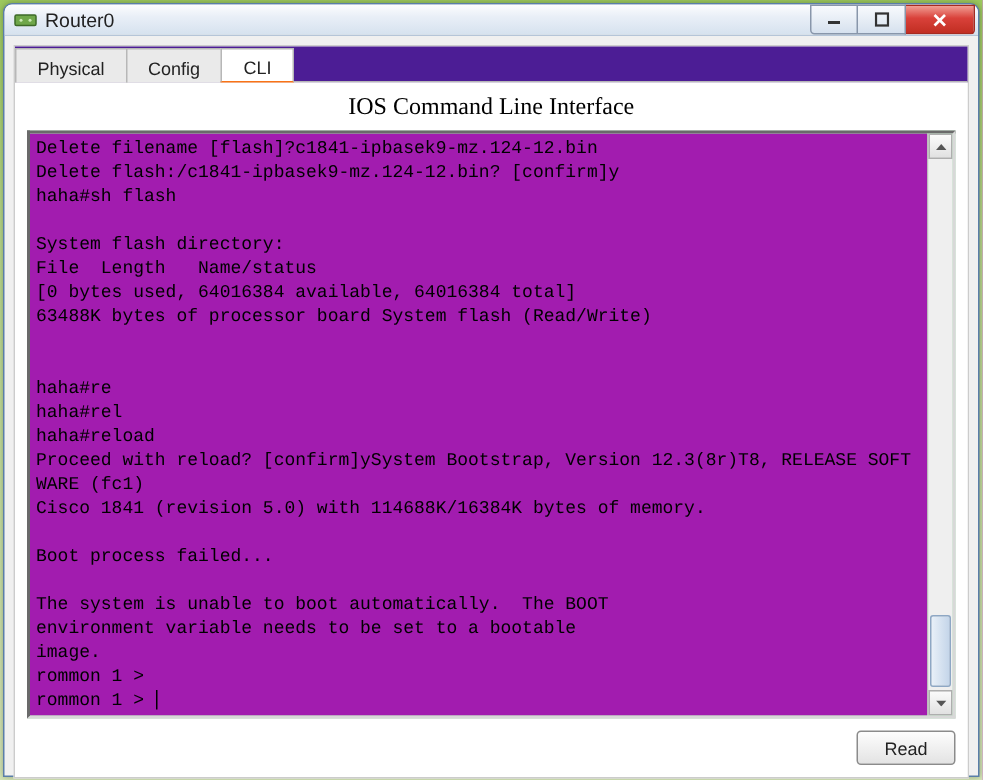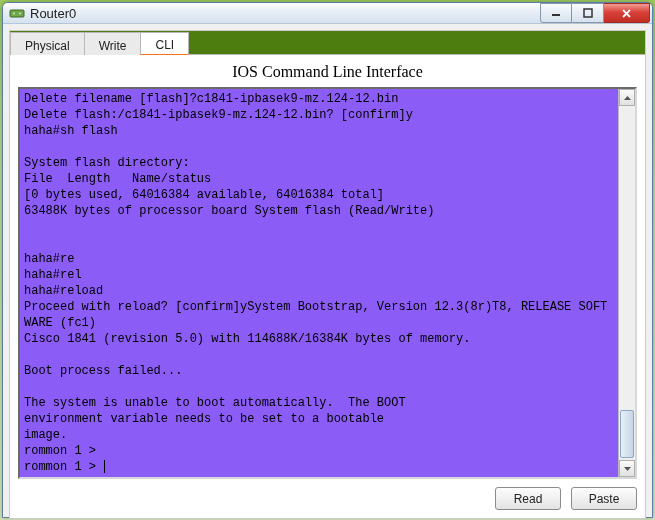--- a/index.html
+++ b/index.html
@@ -76,21 +76,21 @@
     flex: 1;
     background: #fff;
     margin: 6px;
     display: flex;
     flex-direction: column;
     border: 1px solid #ccc;
   }
   .tabs {
     display: flex;
     height: 24px;
-    background: #4d7c0f;
+    background: #4c1d95;
     border-bottom: 1px solid #b7b7b7;
   }
   .tab {
     padding: 3px 14px 0 14px;
     border: 1px solid #b7b7b7;
     border-bottom: none;
     margin-right: -1px;
     background: #eaeaea;
     color: #222;
     font-size: 12px;
@@ -124,21 +124,21 @@
     border: 2px solid #6a6a6a;
     border-right-color:#d8d8d8;
     border-bottom-color:#d8d8d8;
     position: relative;
     display: flex;
     background: #b3dcbb;
     overflow: hidden;
   }
   .terminal {
     flex: 1;
-    background: #8b5cf6;
+    background: #a21caf;
     color: #000;
     font-family: "Courier New", monospace;
     font-size: 12px;
     line-height: 16px;
     padding: 2px 4px;
     white-space: pre-wrap;
     word-break: break-all;
     overflow: hidden;
   }
   .scrollbar {
@@ -227,21 +227,21 @@
           <line x1="2" y1="2" x2="9" y2="9" stroke="#fff" stroke-width="1.8"></line>
           <line x1="9" y1="2" x2="2" y2="9" stroke="#fff" stroke-width="1.8"></line>
         </svg>
       </div>
     </div>
   </div>
 
   <div class="client">
     <div class="tabs">
       <div class="tab">Physical</div>
-      <div class="tab">Write</div>
+      <div class="tab">Config</div>
       <div class="tab active">CLI</div>
     </div>
 
     <div class="content">
       <div class="cli-title">IOS Command Line Interface</div>
 
       <div class="terminal-wrap">
         <div class="terminal"><span>Delete filename [flash]?c1841-ipbasek9-mz.124-12.bin
 Delete flash:/c1841-ipbasek9-mz.124-12.bin? [confirm]y
 haha#sh flash
@@ -277,18 +277,17 @@
           <div class="sb-btn">
             <svg width="7" height="4">
                 <polygon points="0,0 7,0 3.5,4" fill="#555"></polygon>
               </svg>
           </div>
         </div>
       </div>
 
       <div class="button-row">
         <div class="btn">Read</div>
-        <div class="btn">Paste</div>
       </div>
     </div>
   </div>
 
 </div>
 
 </body></html>

